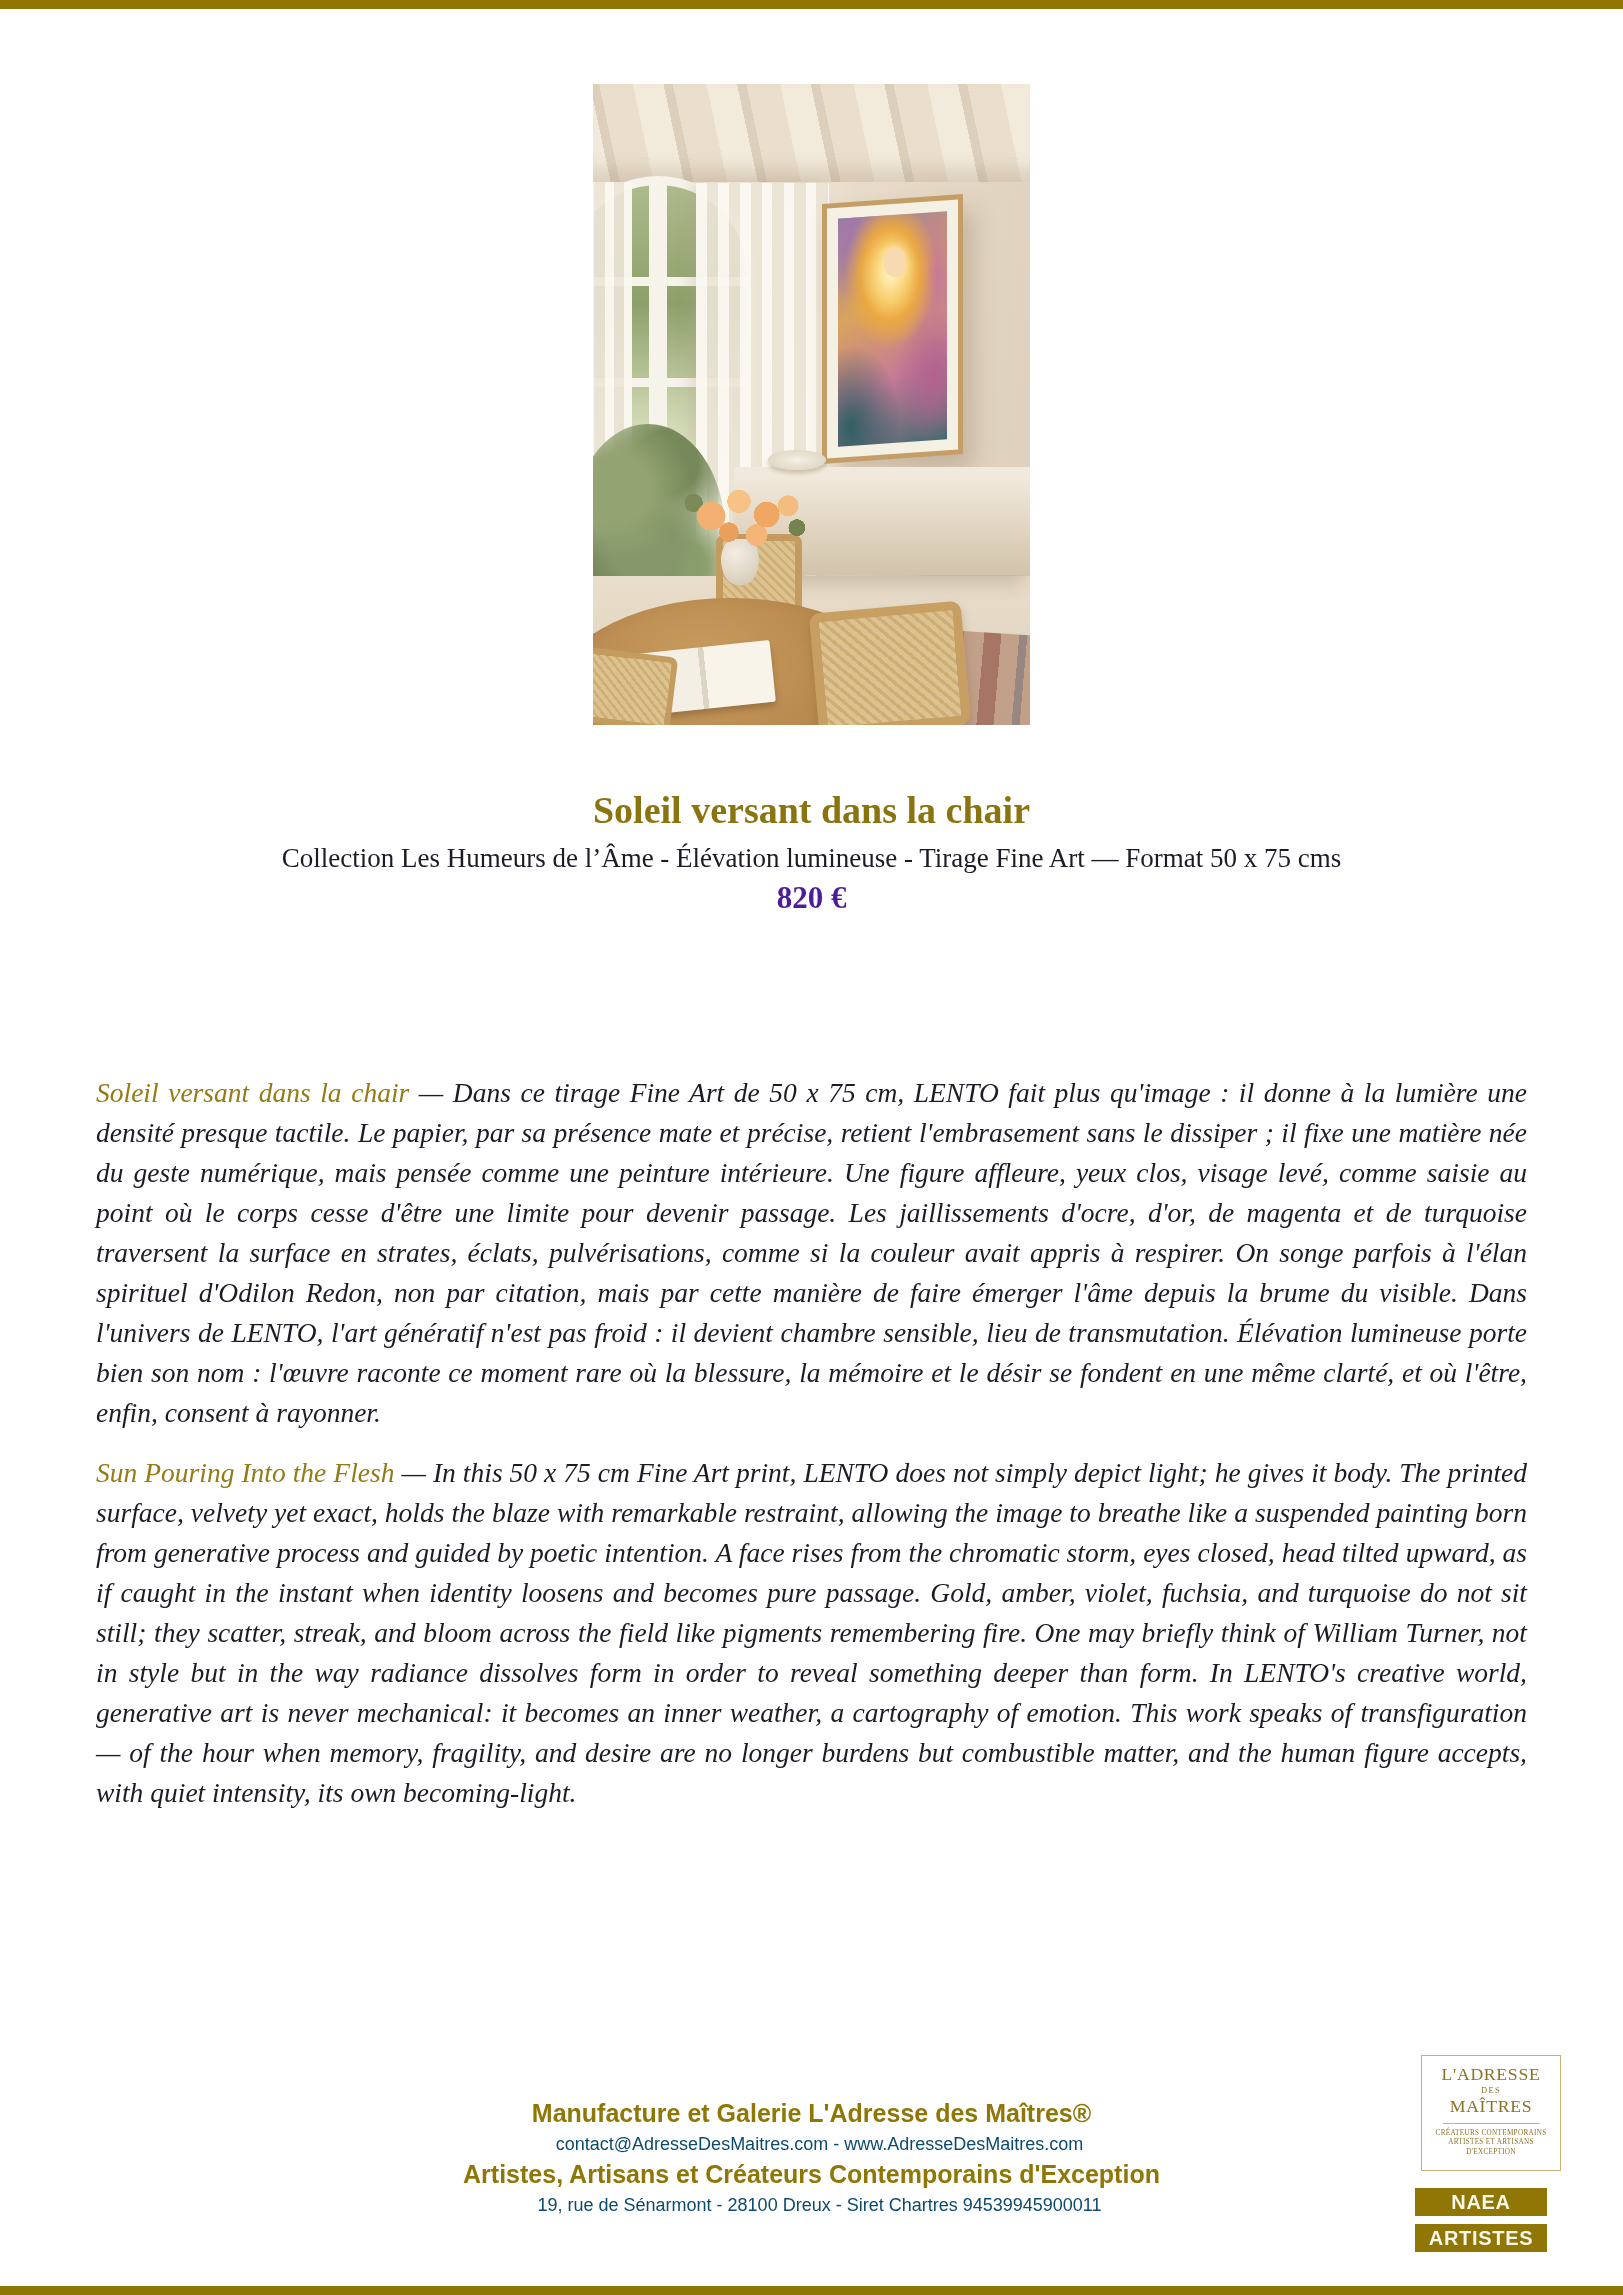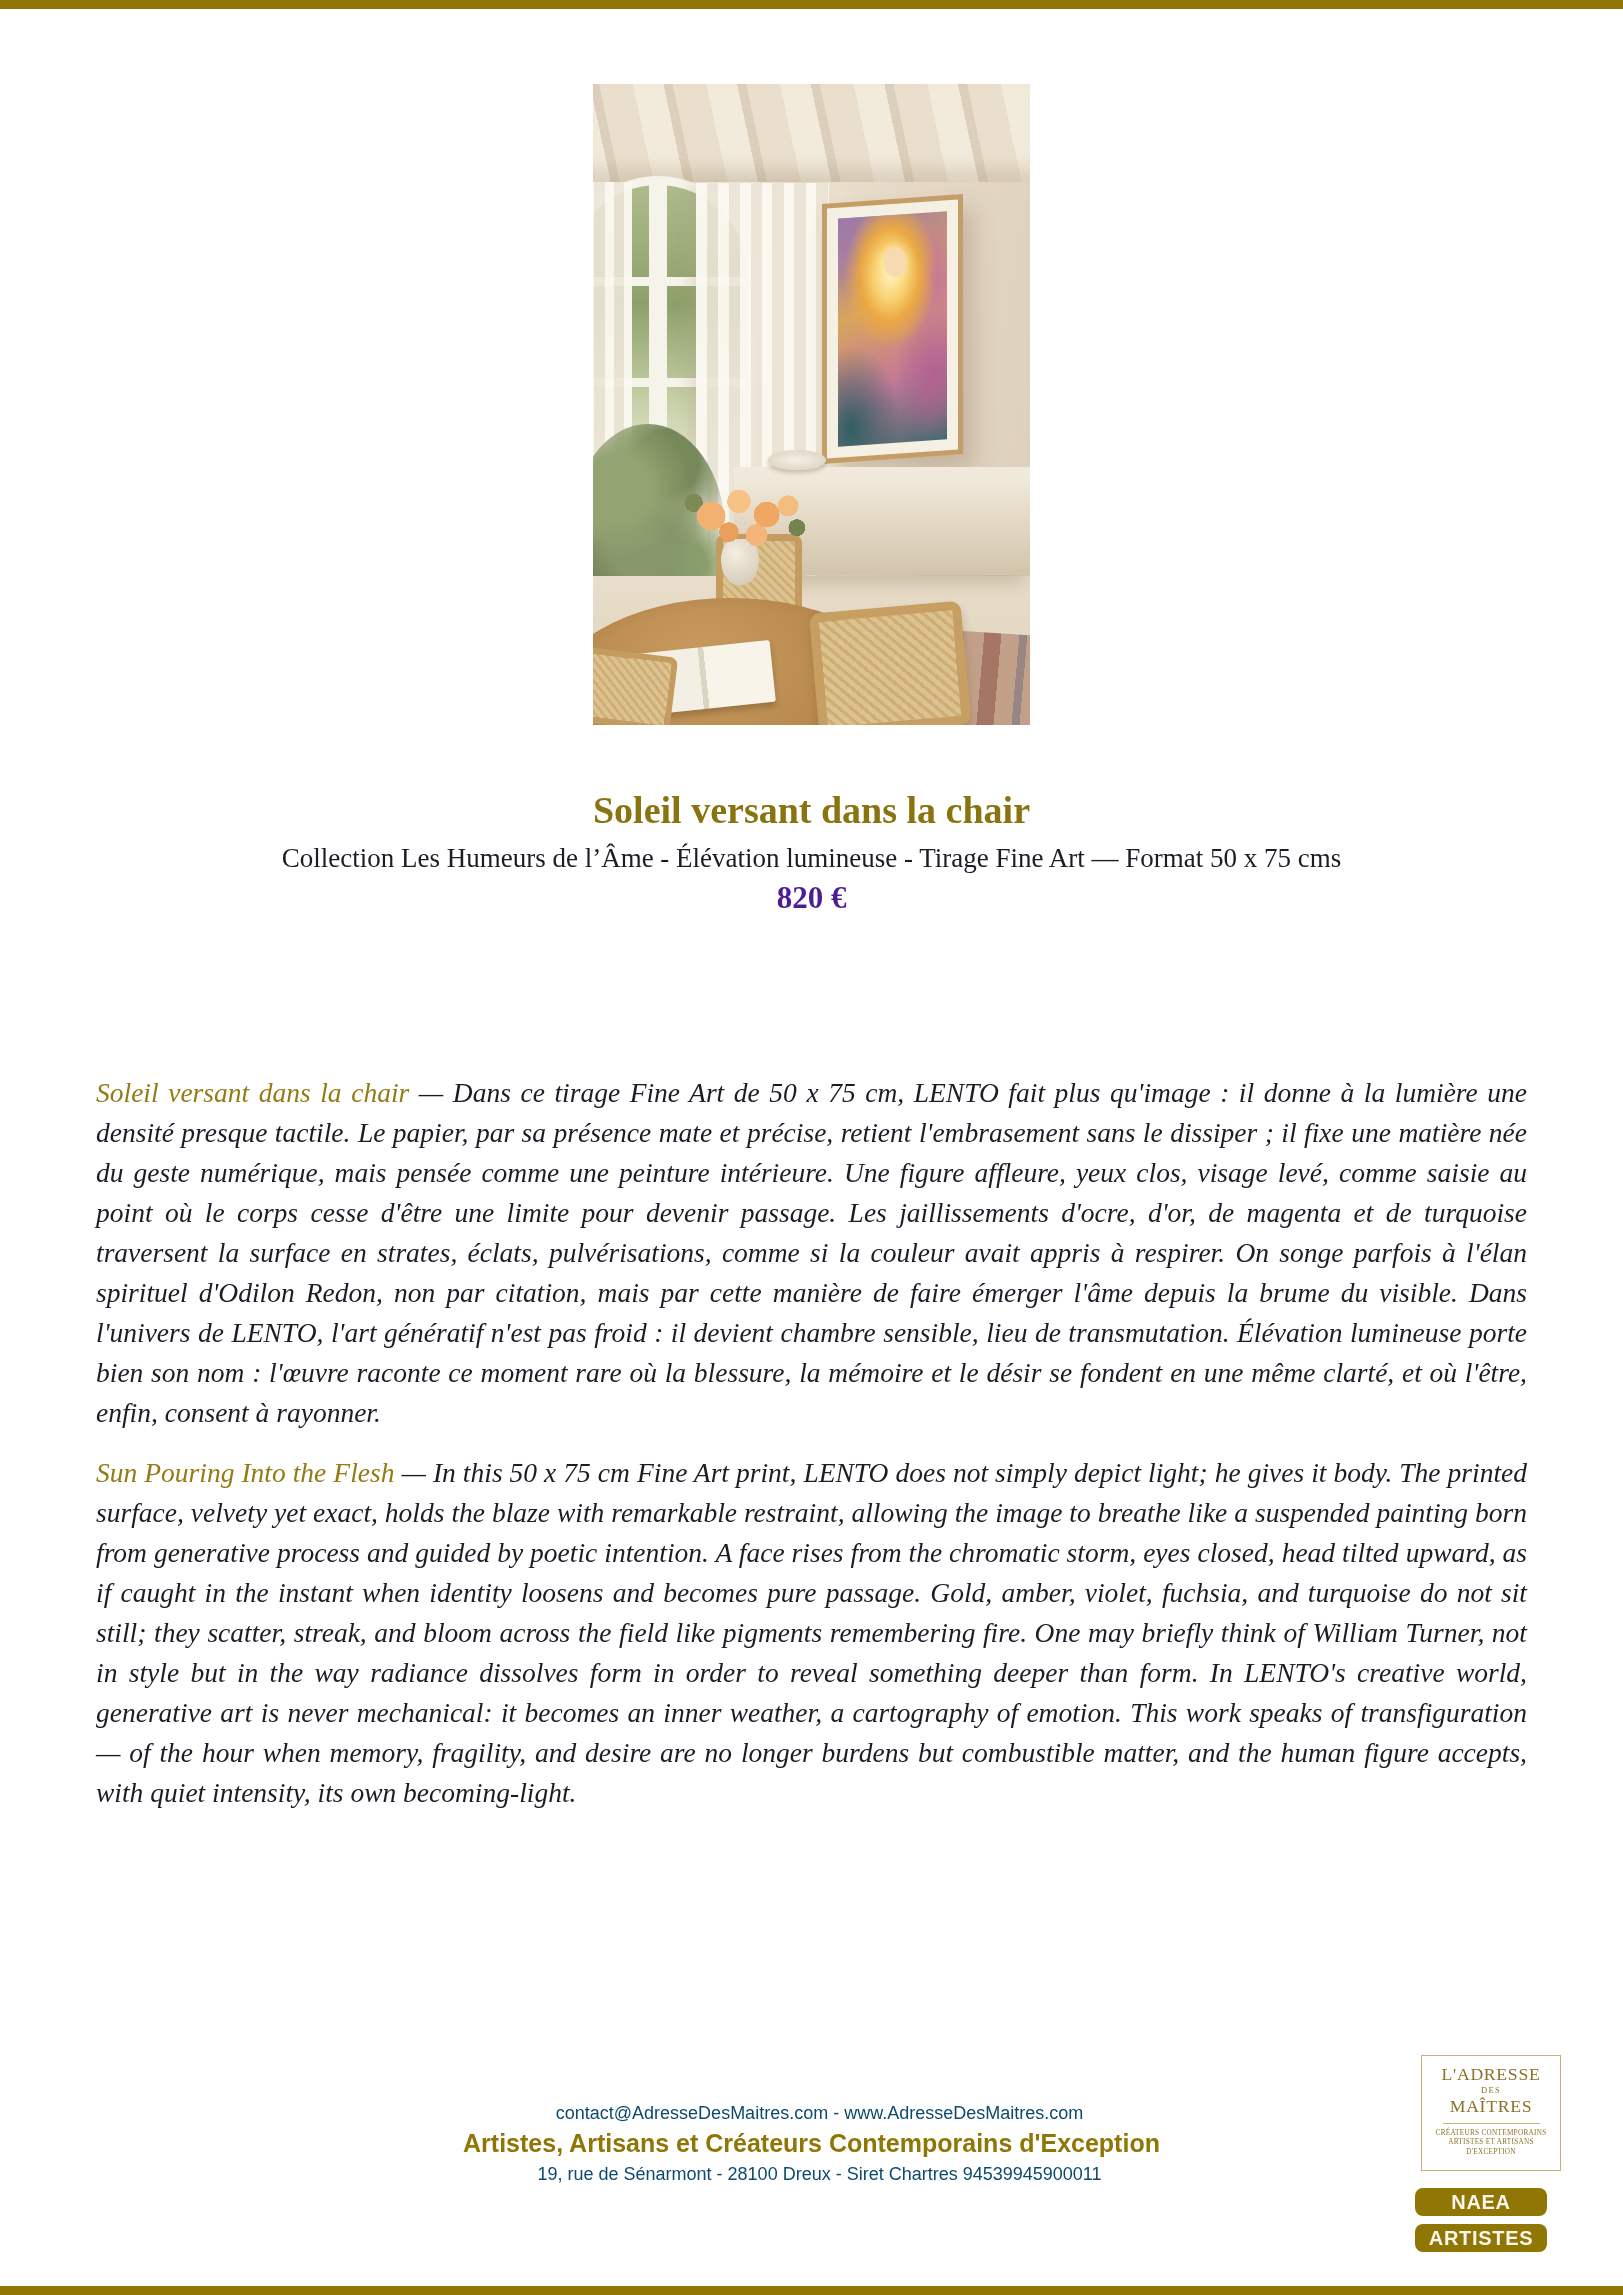--- a/index.html
+++ b/index.html
@@ -128,21 +128,21 @@
     box-sizing: border-box; border: 1.3px solid #C9B077; background: #ffffff; text-align: center;
     color: #8C7226; padding-top: 8.5px; font-family: "Liberation Serif", serif; }
   .logo-name1 { font-size: 17.7px; line-height: 19.6px; letter-spacing: 0.7px; }
   .logo-name2 { font-size: 8.5px; line-height: 10.5px; letter-spacing: 1.3px; margin-top: 1.3px; }
   .logo-name3 { font-size: 17.7px; line-height: 19.6px; letter-spacing: 0.7px; margin-top: 0.7px; }
   .logo-rule { width: 97px; height: 0.7px; background: #C9B077; margin: 6.5px auto 5.2px auto; }
   .logo-tag { font-size: 7.2px; line-height: 9.8px; letter-spacing: 0.3px; }
 
   .badge { position: absolute; left: 1415px; width: 132px; height: 28px; background: #8F7605;
     color: #FBF7EC; font-family: "Liberation Sans", sans-serif; font-weight: bold;
-    font-size: 20px; line-height: 28px; text-align: center; letter-spacing: 0.7px; border-radius: 8px; }
+    font-size: 20px; line-height: 28px; text-align: center; letter-spacing: 0.7px; }
   .badge-naea { top: 2188px; }
   .badge-ambiance { top: 2224px; }
 </style>
 </head>
 <body>
 
 <div class="band band-top"></div>
 
 <div class="photo">
   <div class="ph-wall"></div>
@@ -180,20 +180,21 @@
   <div class="collection">Collection Les Humeurs de l’Âme - Élévation lumineuse - Tirage Fine Art — Format 50 x 75 cms</div>
   <div class="price">820 €</div>
 </div>
 
 <div class="text-col">
   <p class="para"><span class="lead">Soleil versant dans la chair</span><span> — </span><span>Dans ce tirage Fine Art de 50 x 75 cm, LENTO fait plus qu'image : il donne à la lumière une densité presque tactile. Le papier, par sa présence mate et précise, retient l'embrasement sans le dissiper ; il fixe une matière née du geste numérique, mais pensée comme une peinture intérieure. Une figure affleure, yeux clos, visage levé, comme saisie au point où le corps cesse d'être une limite pour devenir passage. Les jaillissements d'ocre, d'or, de magenta et de turquoise traversent la surface en strates, éclats, pulvérisations, comme si la couleur avait appris à respirer. On songe parfois à l'élan spirituel d'Odilon Redon, non par citation, mais par cette manière de faire émerger l'âme depuis la brume du visible. Dans l'univers de LENTO, l'art génératif n'est pas froid : il devient chambre sensible, lieu de transmutation. Élévation lumineuse porte bien son nom : l'œuvre raconte ce moment rare où la blessure, la mémoire et le désir se fondent en une même clarté, et où l'être, enfin, consent à rayonner.</span></p>
   <p class="para"><span class="lead">Sun Pouring Into the Flesh</span><span> — </span><span>In this 50 x 75 cm Fine Art print, LENTO does not simply depict light; he gives it body. The printed surface, velvety yet exact, holds the blaze with remarkable restraint, allowing the image to breathe like a suspended painting born from generative process and guided by poetic intention. A face rises from the chromatic storm, eyes closed, head tilted upward, as if caught in the instant when identity loosens and becomes pure passage. Gold, amber, violet, fuchsia, and turquoise do not sit still; they scatter, streak, and bloom across the field like pigments remembering fire. One may briefly think of William Turner, not in style but in the way radiance dissolves form in order to reveal something deeper than form. In LENTO's creative world, generative art is never mechanical: it becomes an inner weather, a cartography of emotion. This work speaks of transfiguration — of the hour when memory, fragility, and desire are no longer burdens but combustible matter, and the human figure accepts, with quiet intensity, its own becoming-light.</span></p>
 </div>
 
 <div class="footer-block">
+  <div class="f-gold">Manufacture et Galerie L'Adresse des Maîtres®</div>
   <div class="f-dark">contact@AdresseDesMaitres.com - www.AdresseDesMaitres.com</div>
   <div class="f-gold">Artistes, Artisans et Créateurs Contemporains d'Exception</div>
   <div class="f-dark">19, rue de Sénarmont - 28100 Dreux - Siret Chartres 94539945900011</div>
 </div>
 
 <div class="logo-box">
   <div class="logo-name1">L'ADRESSE</div>
   <div class="logo-name2">DES</div>
   <div class="logo-name3">MAÎTRES</div>
   <div class="logo-rule"></div>

